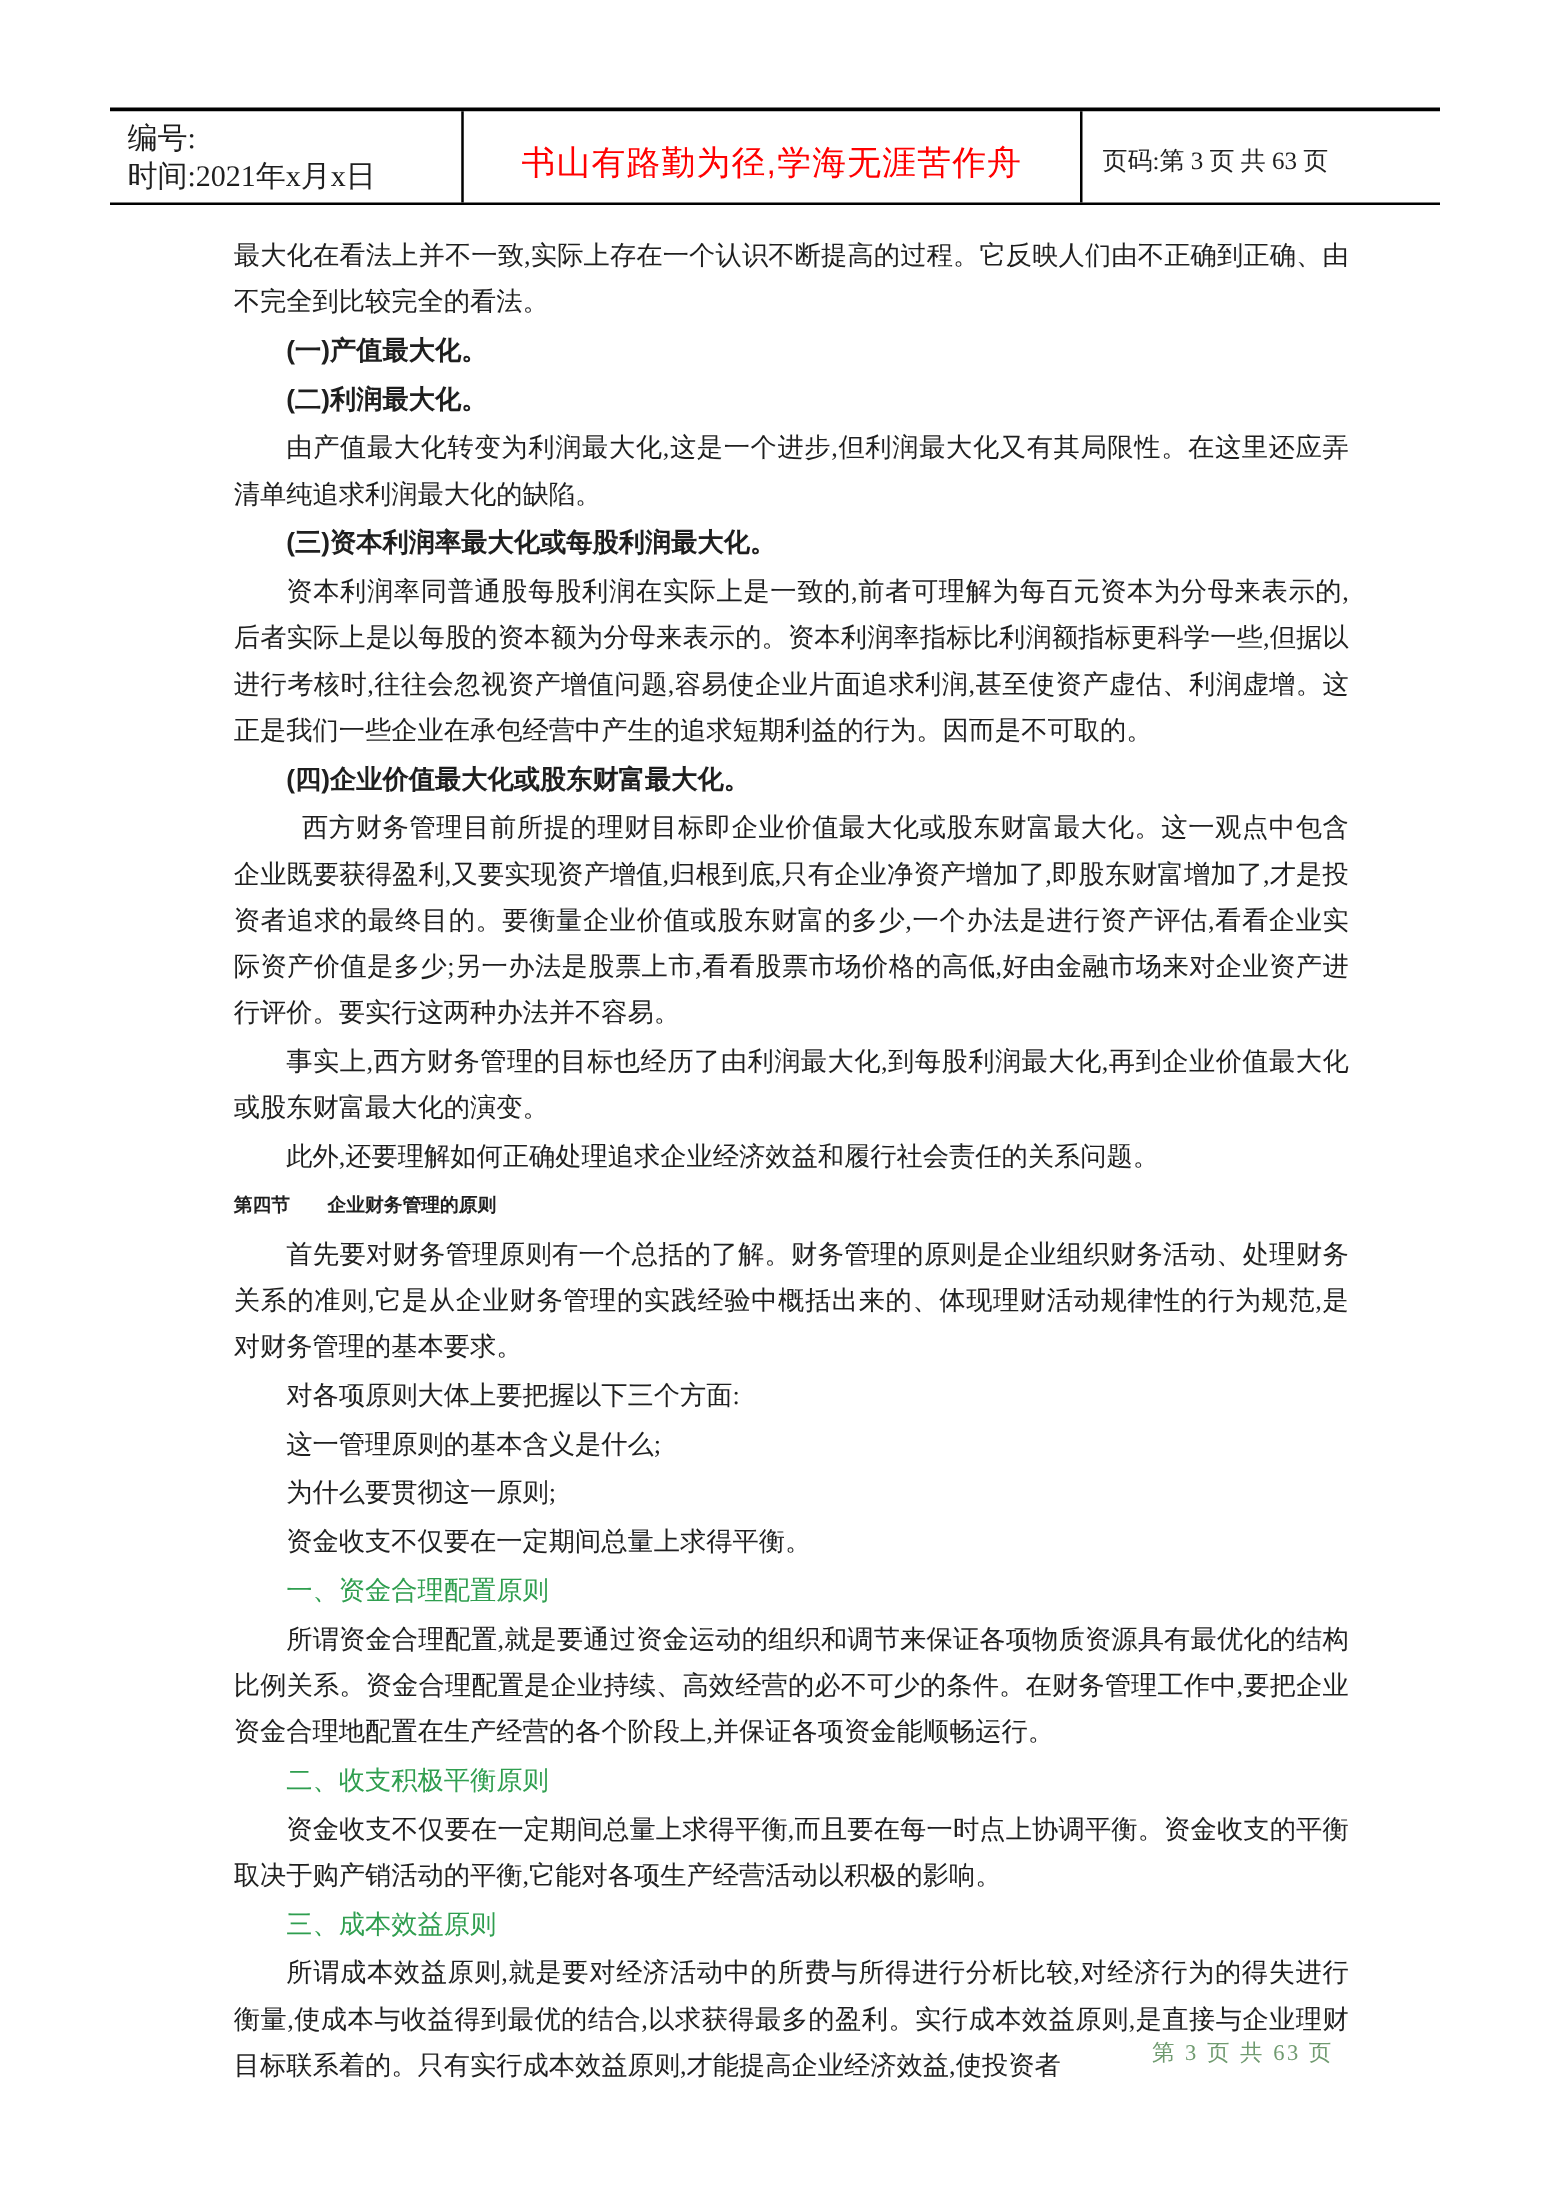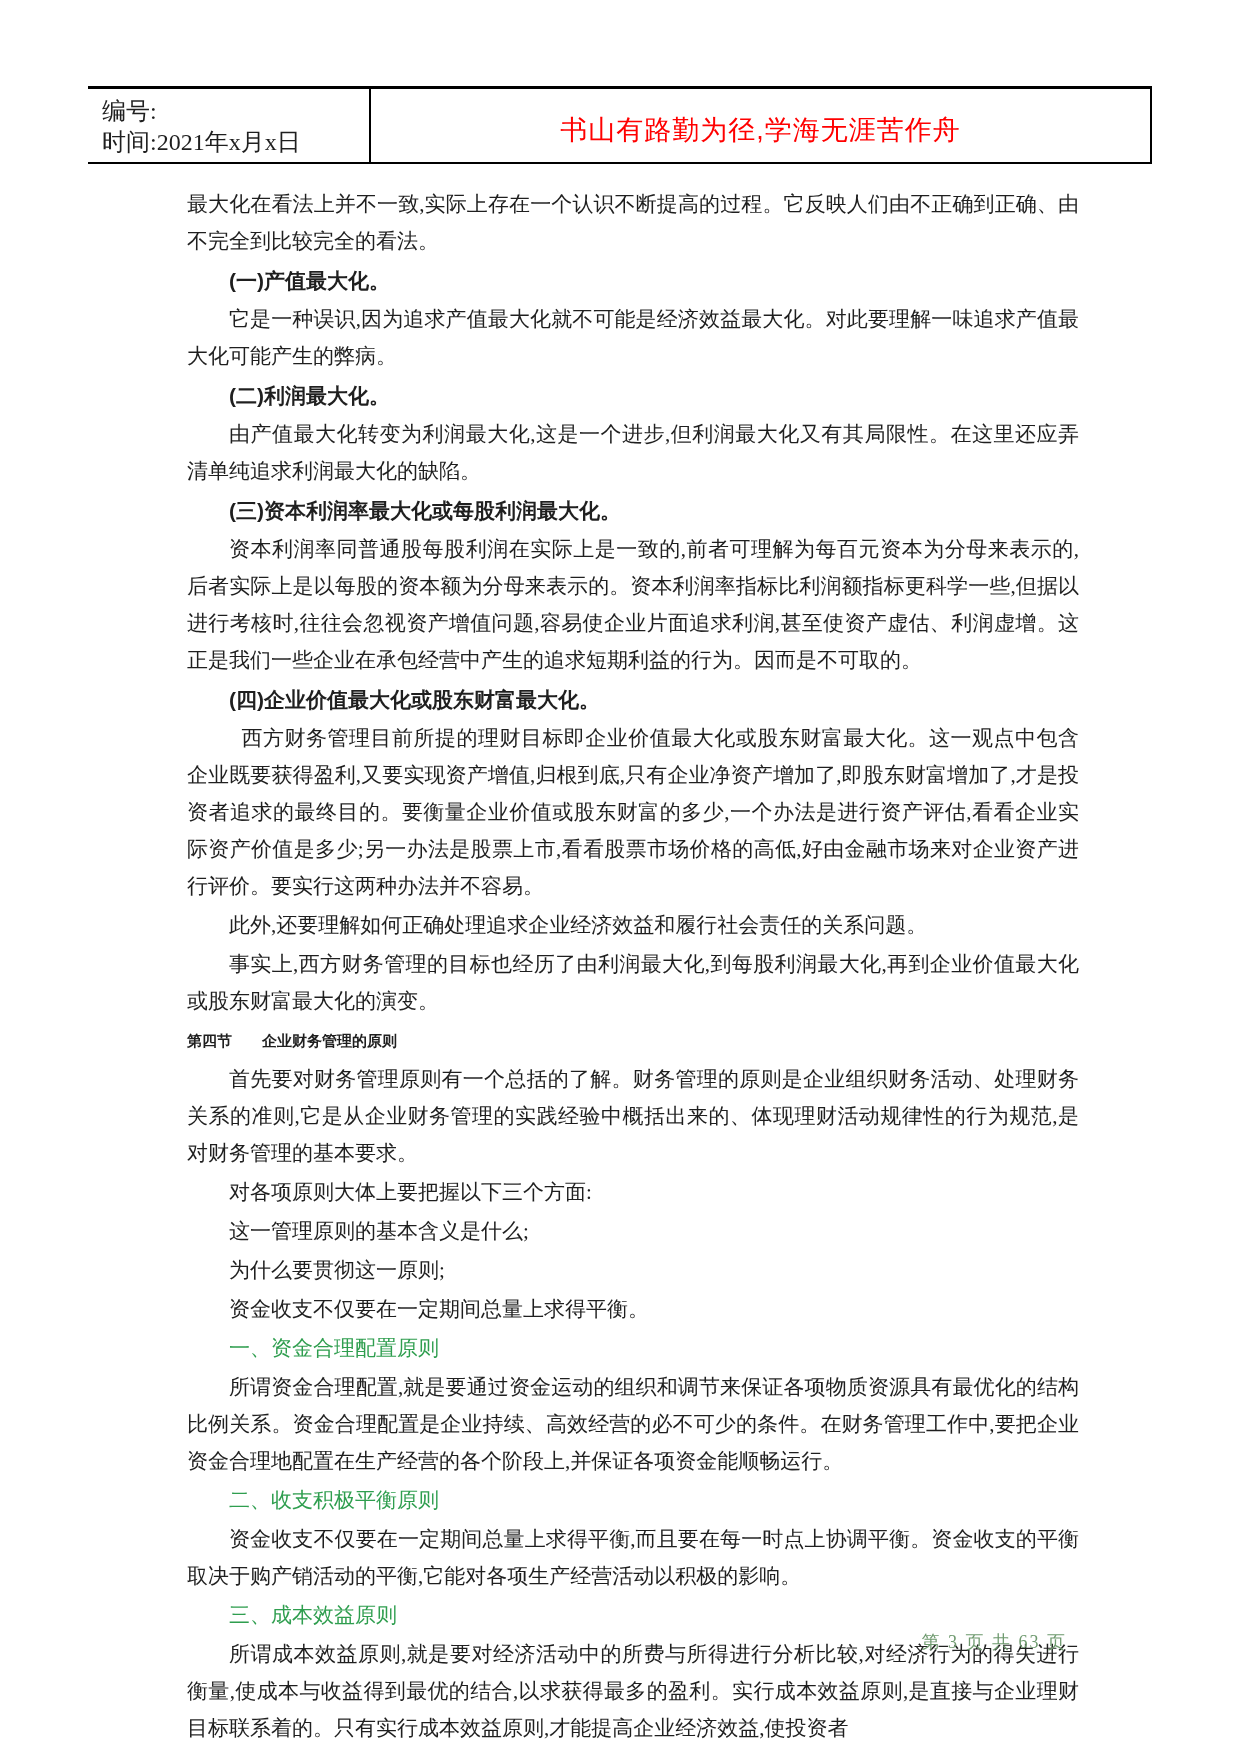--- a/index.html
+++ b/index.html
@@ -90,34 +90,36 @@
 <div class="page">
 
   <div class="header-table">
     <div class="cell cell-left">
       <div>编号:</div>
       <div>时间:2021年x月x日</div>
     </div>
     <div class="cell cell-mid">
       <div class="motto">书山有路勤为径,学海无涯苦作舟</div>
     </div>
+    <div class="cell cell-right">
+      <div>页码:第 3 页 共 63 页</div>
+    </div>
   </div>
 
   <div class="doc-body">
       <p class="para plain">最大化在看法上并不一致,实际上存在一个认识不断提高的过程。它反映人们由不正确到正确、由不完全到比较完全的看法。</p>
       <p class="para bold-sub">(一)产值最大化。</p>
-      <p class="para indent">它是一种误识,因为追求产值最大化就不可能是经济效益最大化。对此要理解一味追求产值最大化可能产生的弊病。</p>
       <p class="para bold-sub">(二)利润最大化。</p>
       <p class="para indent">由产值最大化转变为利润最大化,这是一个进步,但利润最大化又有其局限性。在这里还应弄清单纯追求利润最大化的缺陷。</p>
       <p class="para bold-sub">(三)资本利润率最大化或每股利润最大化。</p>
       <p class="para indent">资本利润率同普通股每股利润在实际上是一致的,前者可理解为每百元资本为分母来表示的,后者实际上是以每股的资本额为分母来表示的。资本利润率指标比利润额指标更科学一些,但据以进行考核时,往往会忽视资产增值问题,容易使企业片面追求利润,甚至使资产虚估、利润虚增。这正是我们一些企业在承包经营中产生的追求短期利益的行为。因而是不可取的。</p>
       <p class="para bold-sub">(四)企业价值最大化或股东财富最大化。</p>
       <p class="para indent-wide">西方财务管理目前所提的理财目标即企业价值最大化或股东财富最大化。这一观点中包含企业既要获得盈利,又要实现资产增值,归根到底,只有企业净资产增加了,即股东财富增加了,才是投资者追求的最终目的。要衡量企业价值或股东财富的多少,一个办法是进行资产评估,看看企业实际资产价值是多少;另一办法是股票上市,看看股票市场价格的高低,好由金融市场来对企业资产进行评价。要实行这两种办法并不容易。</p>
+      <p class="para indent">事实上,西方财务管理的目标也经历了由利润最大化,到每股利润最大化,再到企业价值最大化或股东财富最大化的演变。</p>
       <p class="para indent">此外,还要理解如何正确处理追求企业经济效益和履行社会责任的关系问题。</p>
-      <p class="para indent">事实上,西方财务管理的目标也经历了由利润最大化,到每股利润最大化,再到企业价值最大化或股东财富最大化的演变。</p>
       <p class="para section">第四节　　企业财务管理的原则</p>
       <p class="para indent">首先要对财务管理原则有一个总括的了解。财务管理的原则是企业组织财务活动、处理财务关系的准则,它是从企业财务管理的实践经验中概括出来的、体现理财活动规律性的行为规范,是对财务管理的基本要求。</p>
       <p class="para indent">对各项原则大体上要把握以下三个方面:</p>
       <p class="para indent">这一管理原则的基本含义是什么;</p>
       <p class="para indent">为什么要贯彻这一原则;</p>
       <p class="para indent">资金收支不仅要在一定期间总量上求得平衡。</p>
       <p class="para green">一、资金合理配置原则</p>
       <p class="para indent">所谓资金合理配置,就是要通过资金运动的组织和调节来保证各项物质资源具有最优化的结构比例关系。资金合理配置是企业持续、高效经营的必不可少的条件。在财务管理工作中,要把企业资金合理地配置在生产经营的各个阶段上,并保证各项资金能顺畅运行。</p>
       <p class="para green">二、收支积极平衡原则</p>
       <p class="para indent">资金收支不仅要在一定期间总量上求得平衡,而且要在每一时点上协调平衡。资金收支的平衡取决于购产销活动的平衡,它能对各项生产经营活动以积极的影响。</p>

